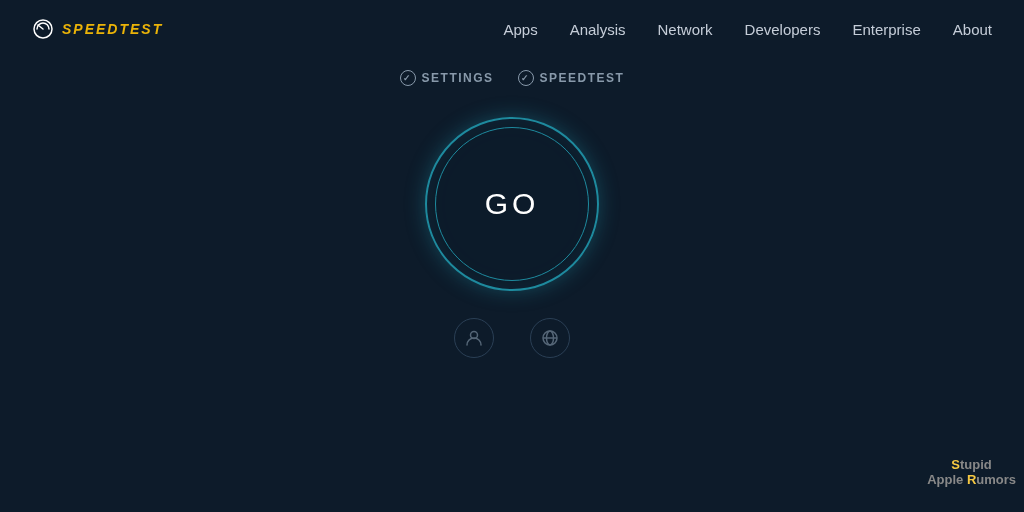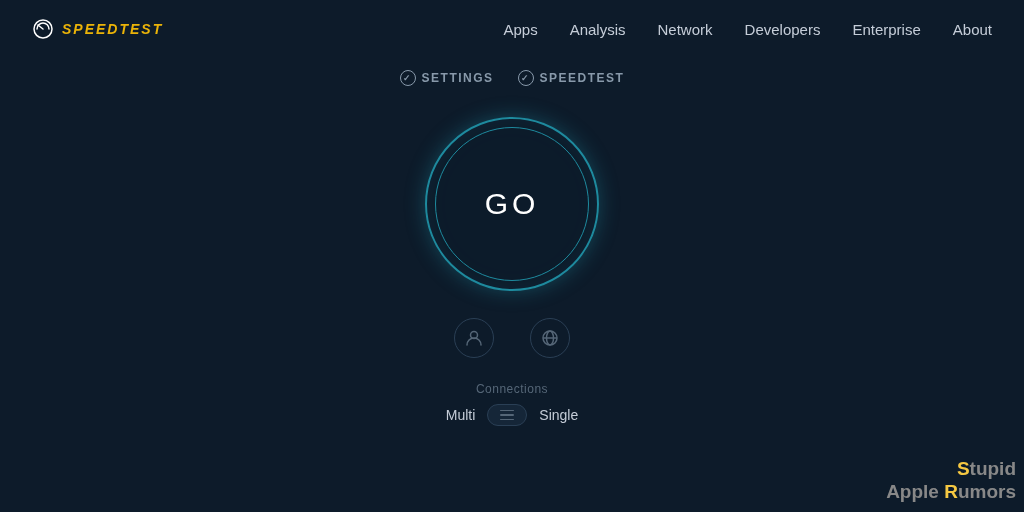--- a/index.html
+++ b/index.html
@@ -204,26 +204,26 @@
       display: block;
       width: 14px;
       height: 1.5px;
       background: #556677;
       border-radius: 1px;
     }
 
     
     .watermark {
       position: absolute;
-      bottom: 8px;
+      bottom: 24px;
       right: 8px;
-      font-size: 19px;
+      font-size: 13px;
       font-weight: 900;
       line-height: 1.2;
-      text-align: right;
+      text-align: center;
       pointer-events: none;
     }
 
     .watermark .line1 {
       color: #888888;
     }
 
     .watermark .line2 {
       color: #888888;
     }
@@ -284,33 +284,19 @@
     </div>
     <div class="icon-circle">
       <svg width="18" height="18" viewBox="0 0 18 18" fill="none">
         <circle cx="9" cy="9" r="7" stroke="#556677" stroke-width="1.5" fill="none"></circle>
         <ellipse cx="9" cy="9" rx="3.5" ry="7" stroke="#556677" stroke-width="1.5" fill="none"></ellipse>
         <line x1="2" y1="9" x2="16" y2="9" stroke="#556677" stroke-width="1.5"></line>
       </svg>
     </div>
   </div>
 
-  <div class="connections-section">
-    <span class="connections-label">Connections</span>
-    <div class="connections-toggle">
-      <span>Multi</span>
-      <div class="toggle-switch">
-        <div class="toggle-lines">
-          <span></span>
-          <span></span>
-          <span></span>
-        </div>
-      </div>
-      <span>Single</span>
-    </div>
-  </div>
 
 </div>
 
 <div class="watermark">
   <div class="line1"><span class="highlight-s">S</span>tupid</div>
   <div class="line2">Apple <span class="highlight-r">R</span>umors</div>
 </div>
 
 </body></html>

